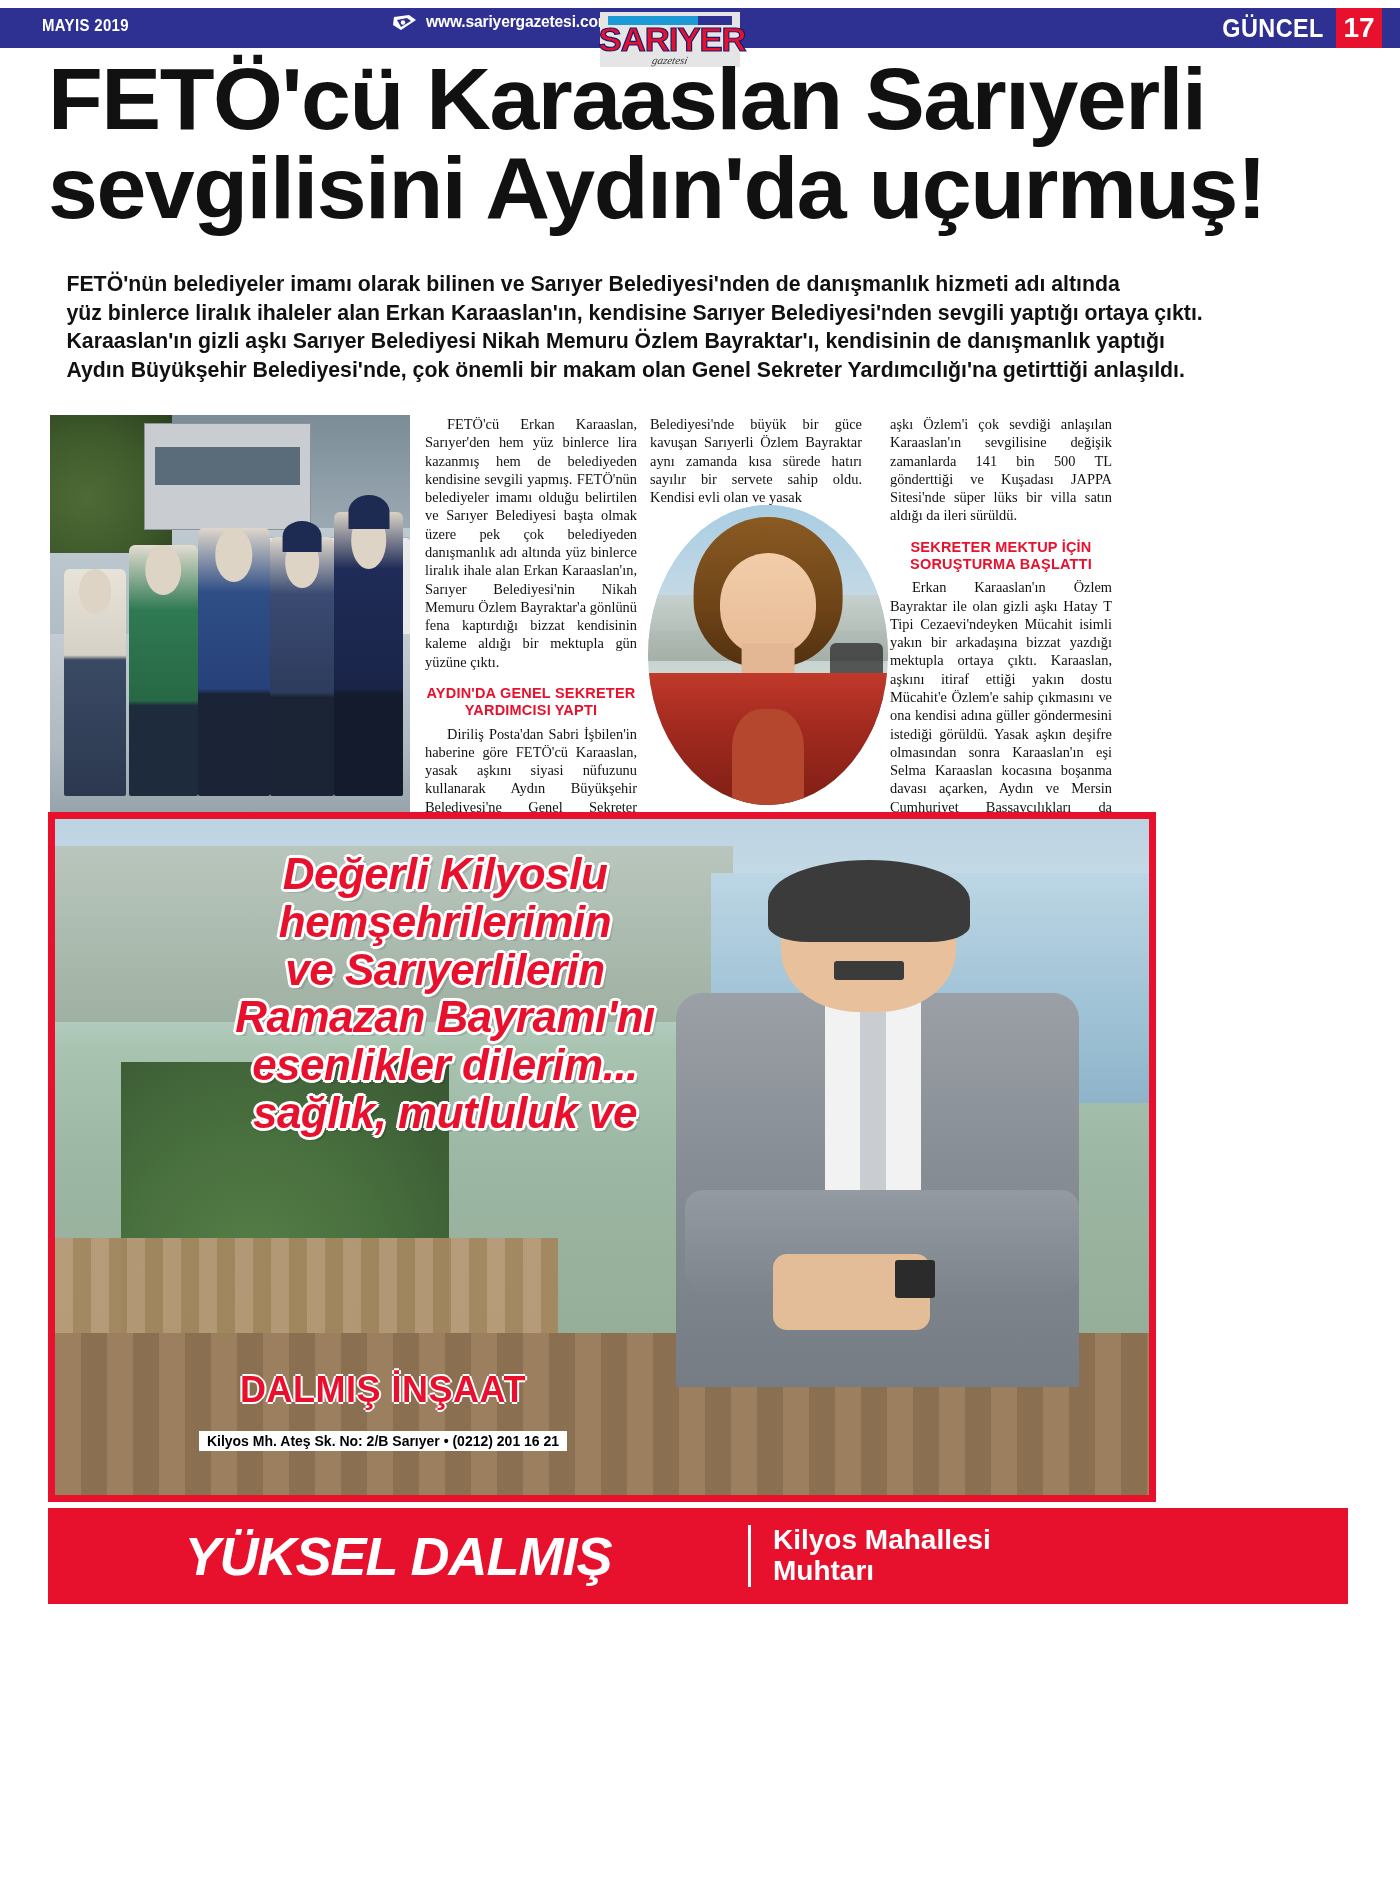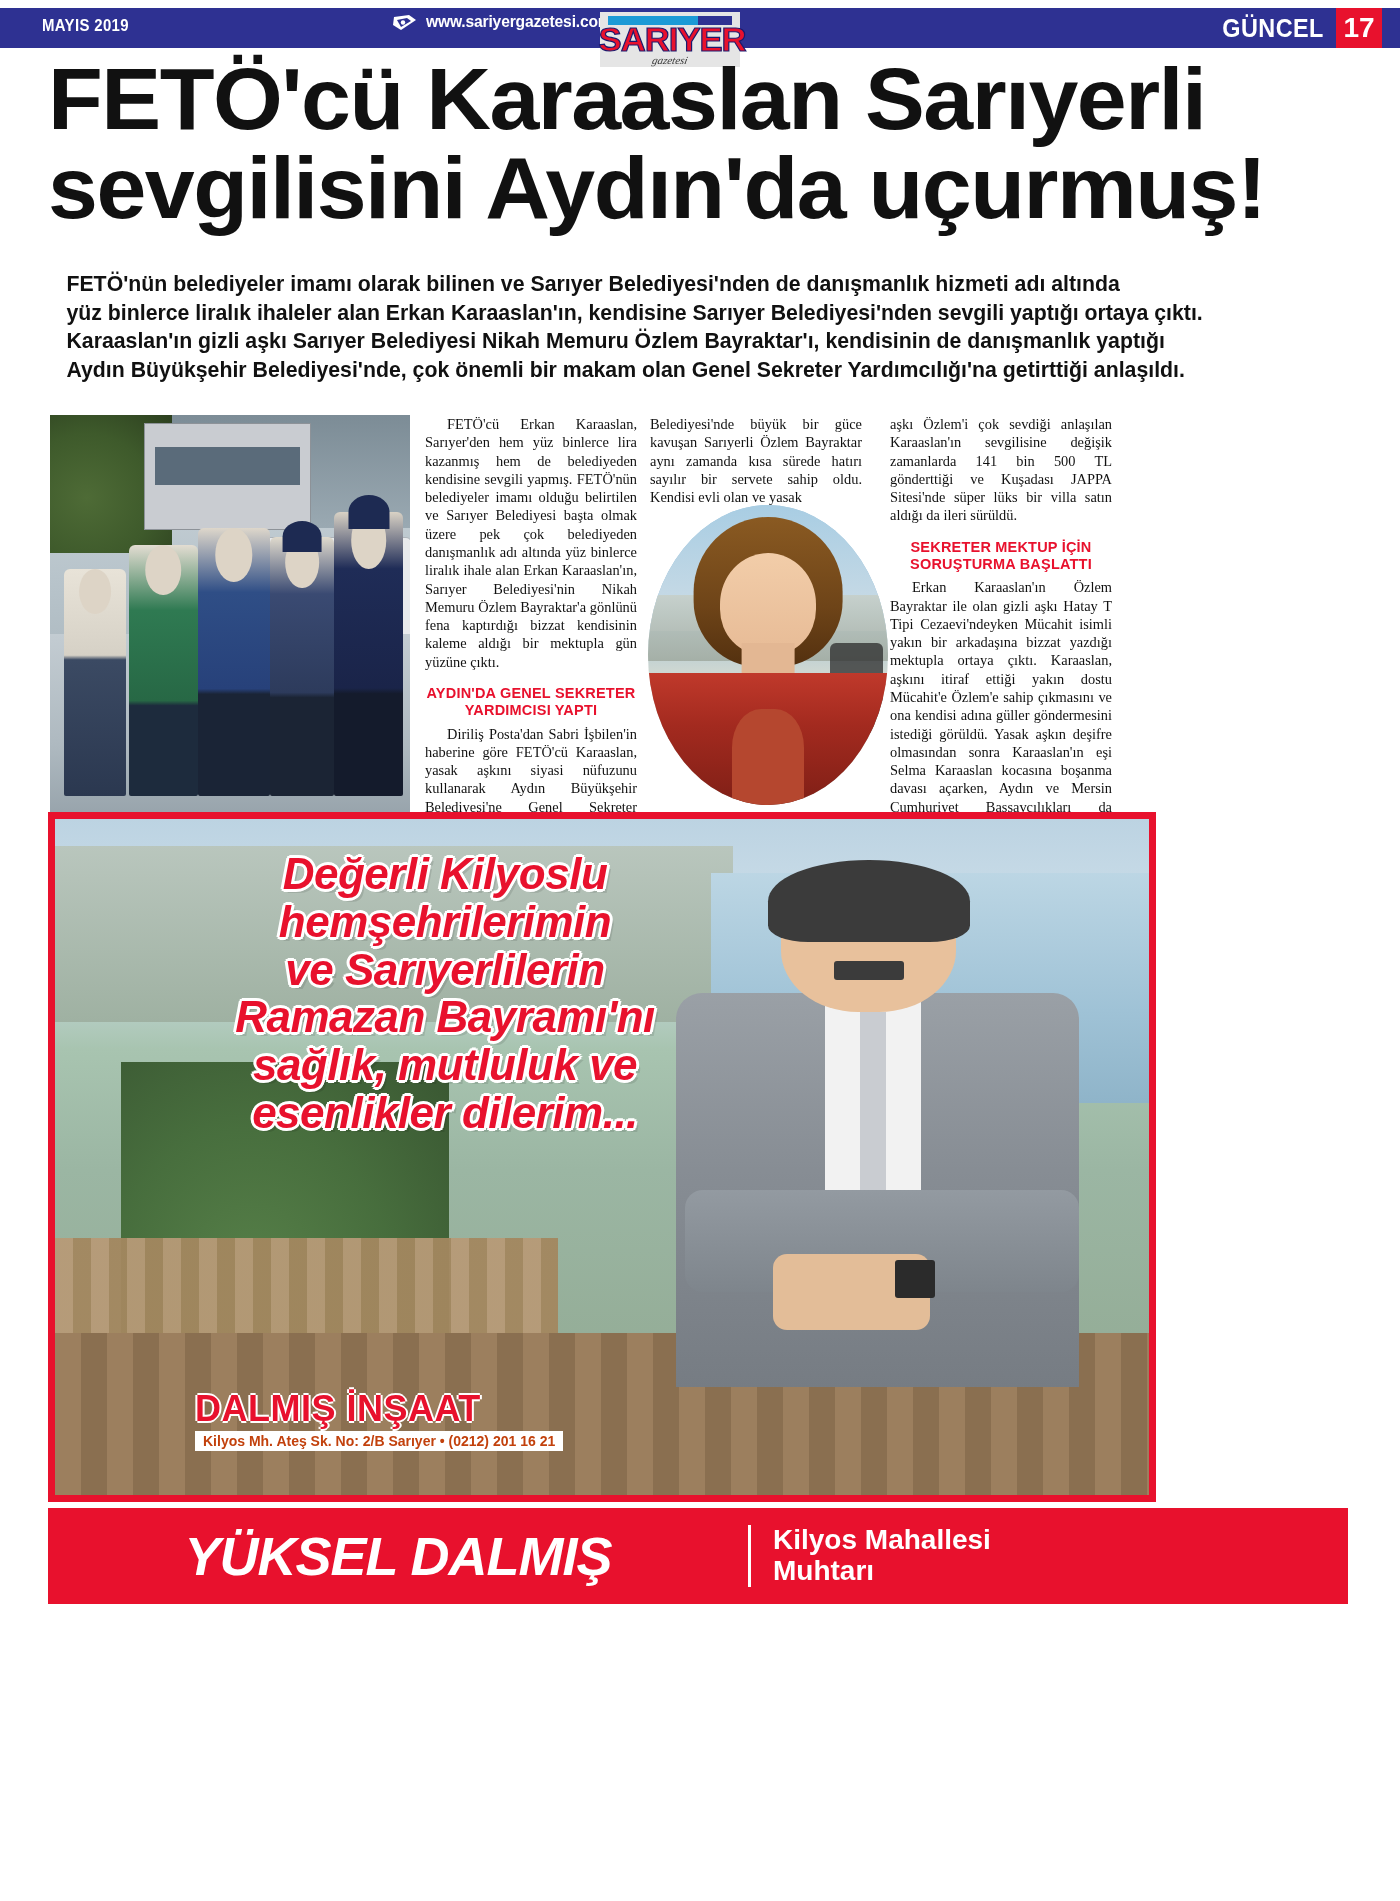--- a/index.html
+++ b/index.html
@@ -122,25 +122,25 @@
 
   .ad-text{position:absolute;left:110px;top:32px;width:560px;text-align:center;}
   .ad-line{color:#e8112d;font-size:44px;font-weight:900;font-style:italic;line-height:1.04;
     font-family:"Liberation Sans Narrow","Liberation Sans",sans-serif;letter-spacing:-.5px;
     text-shadow:
       3px 0 0 #fff,-3px 0 0 #fff,0 3px 0 #fff,0 -3px 0 #fff,
       2px 2px 0 #fff,-2px 2px 0 #fff,2px -2px 0 #fff,-2px -2px 0 #fff,
       4px 4px 0 rgba(0,0,0,.10);
     margin-bottom:2px;}
 
-  .ad-logo{position:absolute;left:140px;bottom:44px;width:400px;}
+  .ad-logo{position:absolute;left:128px;bottom:44px;width:400px;text-align:center;}
   .ad-brand{color:#e8112d;font-size:36px;font-weight:900;letter-spacing:.5px;
     font-family:"Liberation Sans Narrow","Liberation Sans",sans-serif;
     text-shadow:2px 0 0 #fff,-2px 0 0 #fff,0 2px 0 #fff,0 -2px 0 #fff;}
-  .ad-addr{margin-top:1px;color:#c2410c;font-size:14px;font-weight:700;background:#fff;display:inline-block;padding:2px 8px;
+  .ad-addr{margin-top:20px;color:#000000;font-size:14px;font-weight:700;background:#fff;display:inline-block;padding:2px 8px;
     font-family:"Liberation Sans Narrow","Liberation Sans",sans-serif;}
 
   
   .footer{position:absolute;left:48px;top:1508px;width:1300px;height:96px;background:#e8112d;box-sizing:border-box;
     display:flex;align-items:center;}
   .f-name{flex:0 0 auto;width:700px;text-align:center;color:#fff;font-size:54px;font-weight:900;font-style:italic;
     letter-spacing:-1px;font-family:"Liberation Sans Narrow","Liberation Sans",sans-serif;}
   .f-div{width:3px;height:62px;background:#fff;margin:0 22px 0 0;}
   .f-role{color:#fff;font-size:28px;font-weight:900;line-height:1.1;
     font-family:"Liberation Sans Narrow","Liberation Sans",sans-serif;}
@@ -258,22 +258,22 @@
       <div class="man-hair"></div>
       <div class="man-must"></div>
     </div>
   </div>
 
   <div class="ad-text">
     <div class="ad-line">Değerli Kilyoslu</div>
     <div class="ad-line">hemşehrilerimin</div>
     <div class="ad-line">ve Sarıyerlilerin</div>
     <div class="ad-line">Ramazan Bayramı'nı</div>
+    <div class="ad-line">esenlikler dilerim...</div>
     <div class="ad-line">sağlık, mutluluk ve</div>
-    <div class="ad-line">esenlikler dilerim...</div>
   </div>
 
   <div class="ad-logo">
     <div class="ad-brand">DALMIŞ İNŞAAT</div>
     <div class="ad-addr">Kilyos Mh. Ateş Sk. No: 2/B Sarıyer • (0212) 201 16 21</div>
   </div>
 </div>
 
 <div class="footer">
   <div class="f-name">YÜKSEL DALMIŞ</div>

